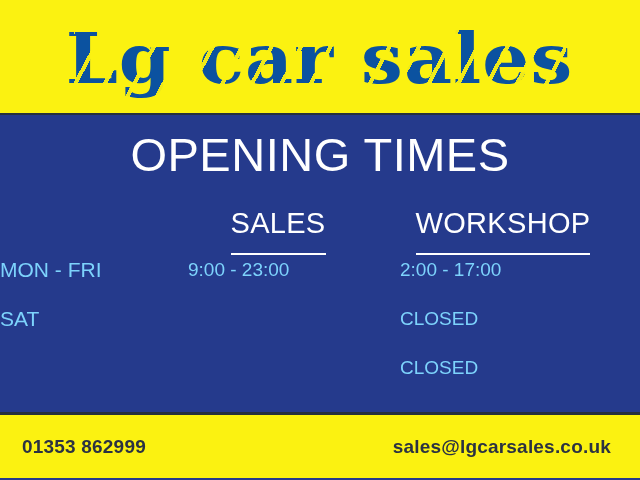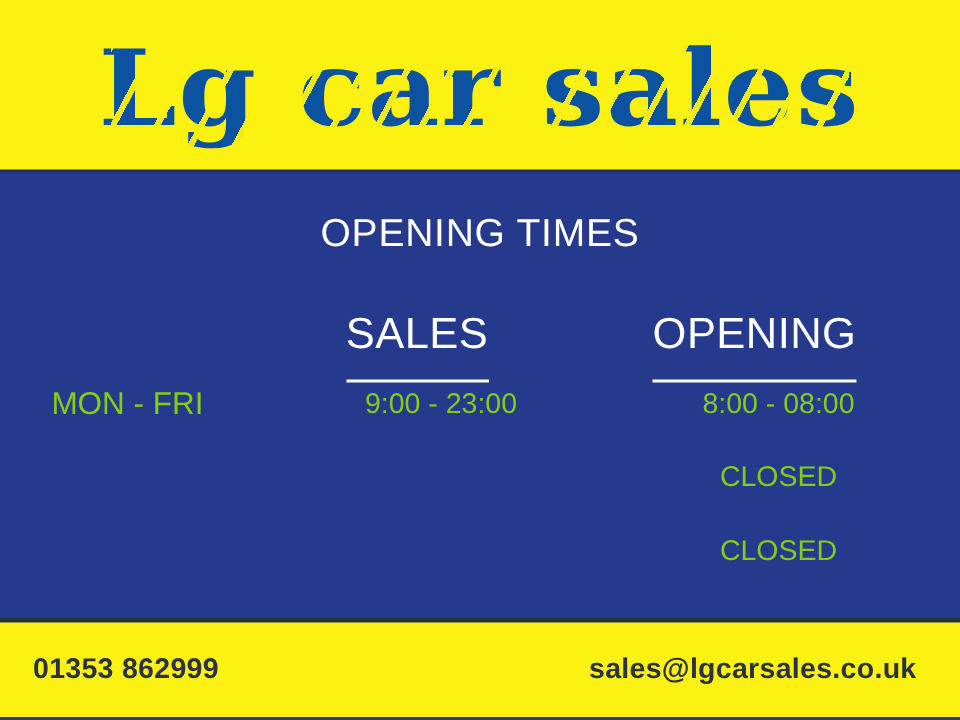--- a/index.html
+++ b/index.html
@@ -89,21 +89,21 @@
     background: #253a8c;
   }
 
   .opening-title {
     position: absolute;
     left: 0;
     top: 20px;
     width: 640px;
     text-align: center;
     color: #ffffff;
-    font-size: 26px;
+    font-size: 47px;
     line-height: 40px;
     font-weight: 400;
     letter-spacing: 0.5px;
   }
 
   .col-heads {
     position: absolute;
     left: 0;
     top: 90px;
     width: 640px;
@@ -137,25 +137,23 @@
   }
 
   .row {
     position: relative;
     height: 49px;
   }
 
   .cell {
     position: absolute;
     top: 0;
-    color: #84cc16;
-    text-align: center;
+    color: #7dd3fc;
     line-height: 30px;
     font-weight: 400;
-    padding-left: 16px;
   }
 
   .cell.day {
     left: 0;
     width: 138px;
     font-size: 21px;
   }
   .cell.sales {
     left: 188px;
     width: 180px;
@@ -216,33 +214,34 @@
 
   <div class="main-band">
 
     <div class="opening-title">OPENING TIMES</div>
 
     <div class="col-heads">
       <div class="col-head sales">
         <span class="ul">SALES</span>
       </div>
       <div class="col-head workshop">
-        <span class="ul">OPENING</span>
+        <span class="ul">WORKSHOP</span>
       </div>
     </div>
 
     <div class="rows">
 
       <div class="row">
         <div class="cell day">MON - FRI</div>
         <div class="cell sales">9:00 - 23:00</div>
-        <div class="cell workshop">8:00 - 08:00</div>
+        <div class="cell workshop">2:00 - 17:00</div>
       </div>
 
       <div class="row">
+        <div class="cell day">SAT</div>
         <div class="cell workshop">CLOSED</div>
       </div>
 
       <div class="row">
         <div class="cell workshop">CLOSED</div>
       </div>
 
     </div>
   </div>
 

